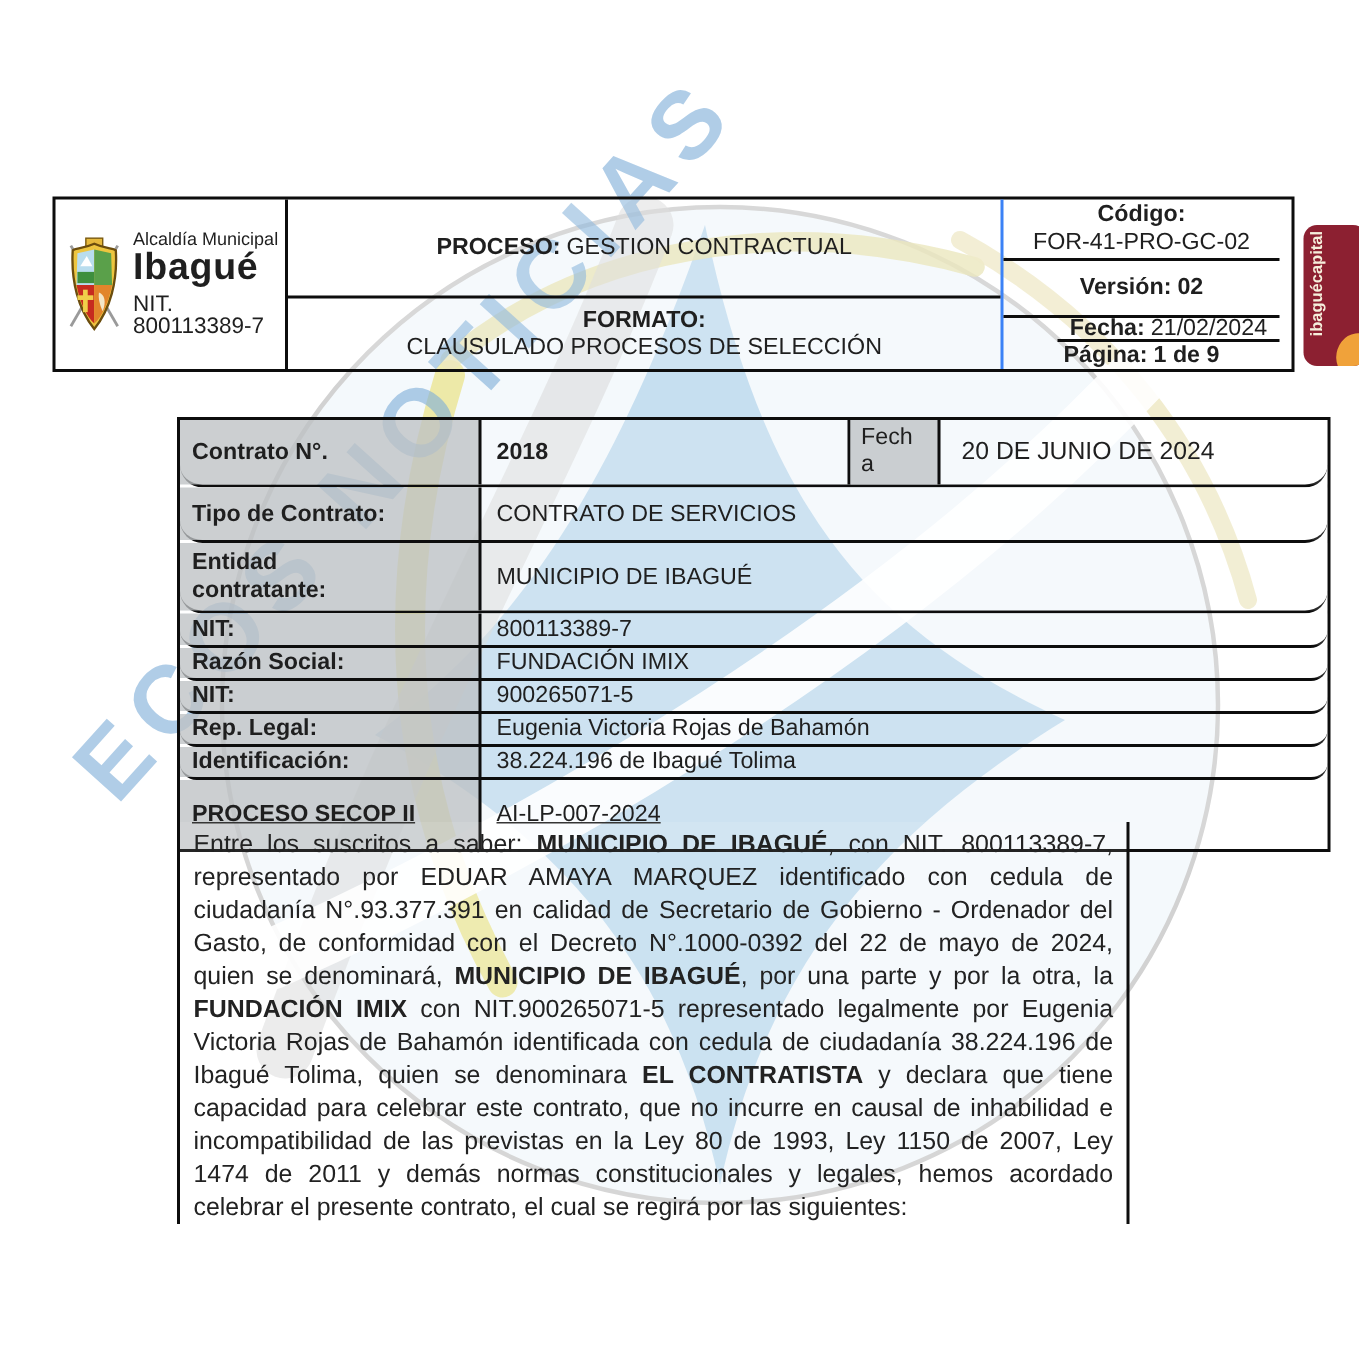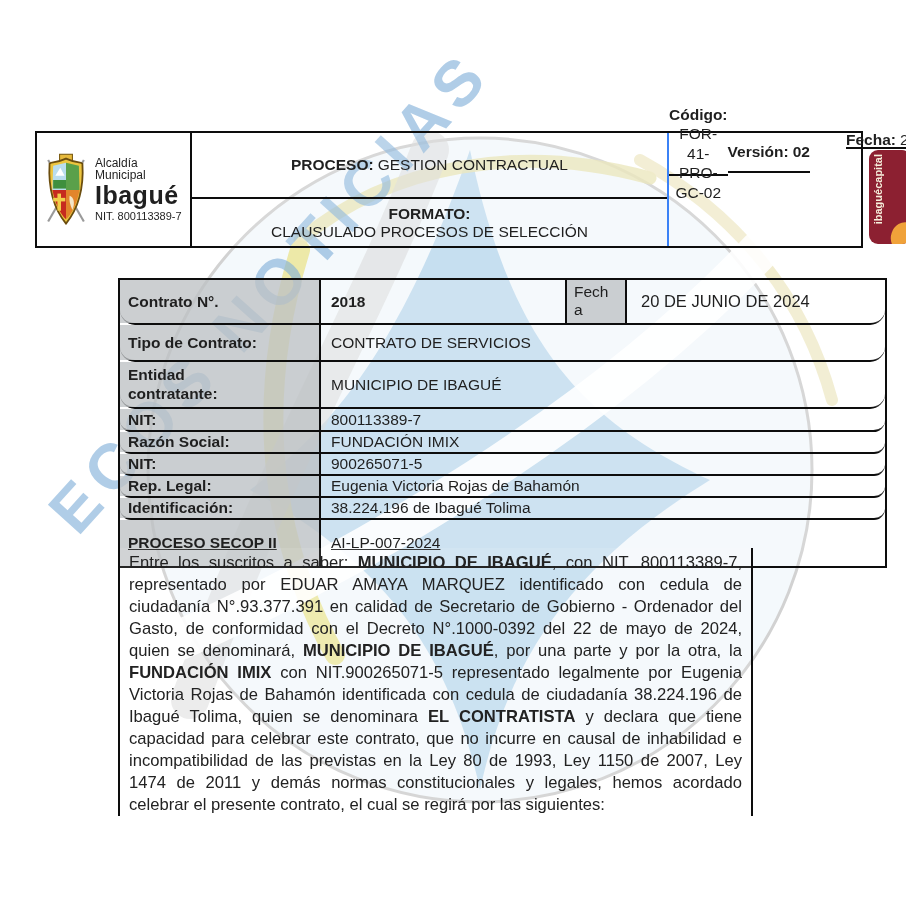--- a/index.html
+++ b/index.html
@@ -14,26 +14,26 @@
            color:rgba(128,174,216,0.62);white-space:nowrap;z-index:0;}
 
   
   .hdr{position:absolute;left:35px;top:131px;width:828px;height:117px;
        border:2.5px solid #0d0d0d;display:flex;z-index:1;background:rgba(255,255,255,0.14);}
   .hdr-logo{width:155px;border-right:2px solid #0d0d0d;display:flex;align-items:center;
             padding:4px 2px 4px 4px;}
   .logo-text{margin-left:4px;line-height:1.05;}
   .logo-org{font-size:12px;}
   .logo-city{font-size:25px;font-weight:bold;letter-spacing:.5px;}
-  .logo-nit{font-size:11px;margin-top:3px;}
+  .logo-nit{font-size:15px;margin-top:3px;}
   .hdr-mid{width:477px;border-right:2px solid #3b82f6;display:flex;flex-direction:column;}
   .hdr-mid-row{flex:1;display:flex;flex-direction:column;align-items:center;
                justify-content:center;font-size:15.5px;text-align:center;}
   .hdr-mid-row.first{border-bottom:2px solid #0d0d0d;height:66px;flex:none;}
-  .hdr-right{width:184px;display:flex;flex-direction:row;font-size:15.5px;text-align:center;}
+  .hdr-right{width:184px;display:flex;flex-direction:column;font-size:15.5px;text-align:center;}
   .hr-row{display:flex;align-items:center;justify-content:center;border-bottom:2px solid #0d0d0d;}
   .hr-row:last-child{border-bottom:none;}
   .hr-codigo{height:43px;flex-direction:column;line-height:1.25;}
   .hr-version{height:40px;} .hr-fecha{height:16px;margin-left:36px;} .hr-pagina{flex:1;}
   b.lbl{margin-right:4px;}
 
   
   .badge{position:absolute;left:869px;top:150px;width:42px;height:94px;background:#8c2031;
          border-radius:9px;z-index:2;overflow:hidden;}
   .badge-text{position:absolute;left:3px;top:4px;writing-mode:vertical-rl;

